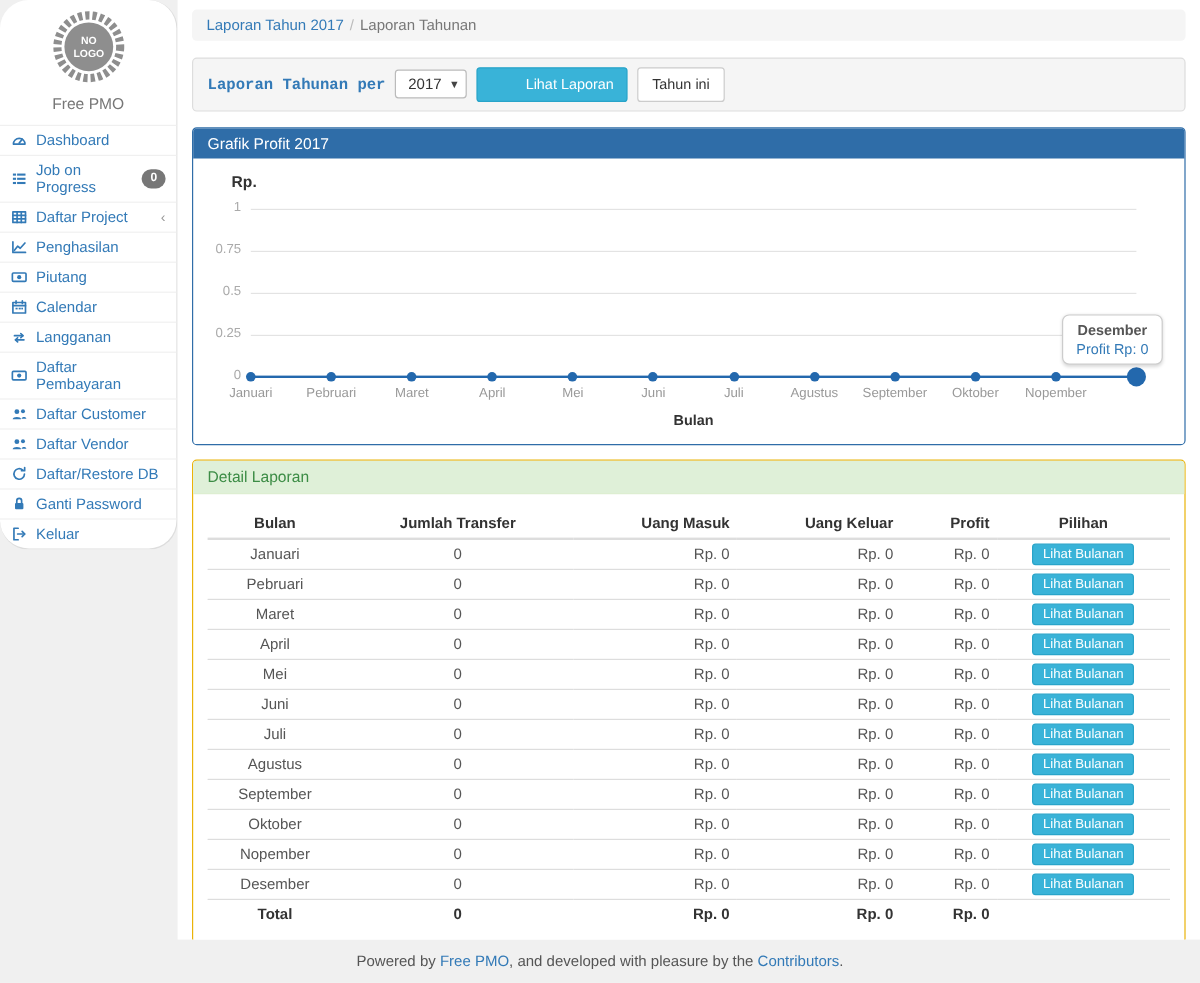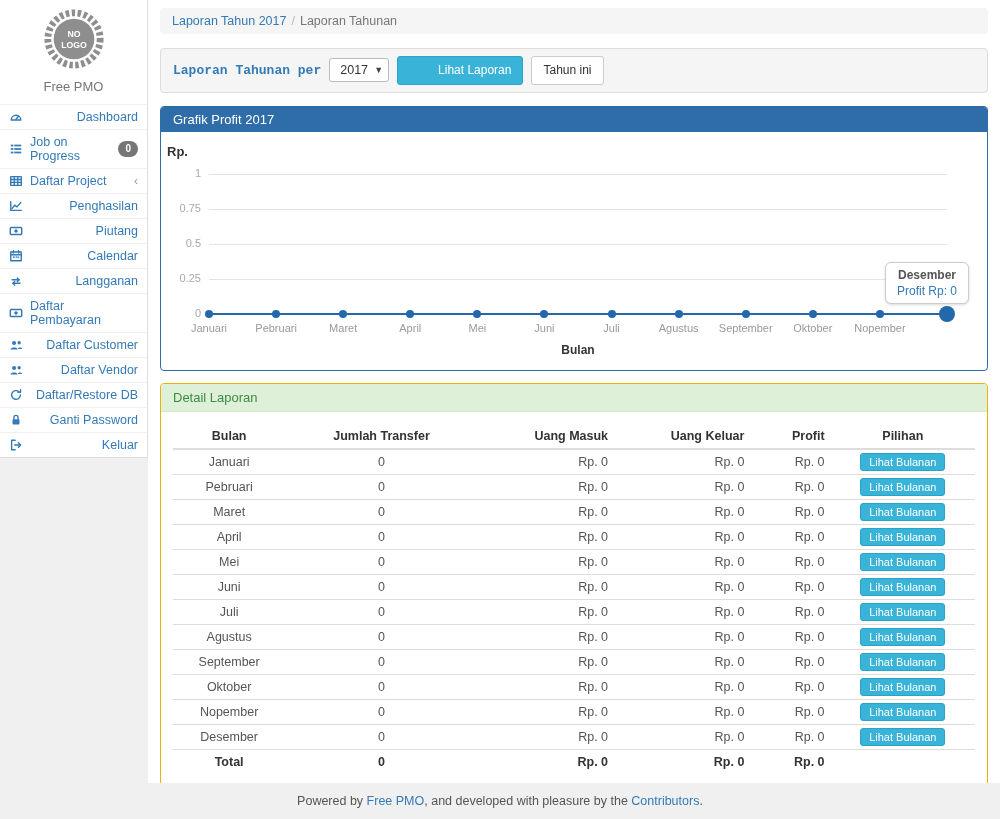--- a/index.html
+++ b/index.html
@@ -3,25 +3,25 @@
 <meta charset="utf-8">
 <style>
   * { margin:0; padding:0; box-sizing:border-box; }
   html,body { width:1000px; height:819px; }
   body { background:#f0f0f0; font-family:"Liberation Sans", sans-serif; font-size:13px; color:#333; }
 
   .main { display:flex; height:783px; }
 
   
   .sidebar-col { width:148px; flex:0 0 148px; }
-  .sidebar-card { background:#fff; border-right:1px solid #ddd; border-bottom:1px solid #ddd; }
+  .sidebar-card { background:#fff; border-right:1px solid #ddd; border-bottom:1px solid #ddd;border-radius:24px; }
   .logo-area { text-align:center; padding:8px 0 2px; }
   .brand { text-align:center; color:#777; font-size:13px; padding:4px 0 10px; }
   .menu-item { display:flex; align-items:center; gap:7px; padding:5px 9px; color:#337ab7;
-               font-size:12.5px; border-top:1px solid #f0f0f0; cursor:pointer;justify-content:space-between; }
+               font-size:12.5px; border-top:1px solid #f0f0f0; cursor:pointer; }
   .menu-icon { width:14px; height:14px; flex:0 0 14px; display:inline-flex; align-items:center; justify-content:center; }
   .menu-badge { margin-left:auto; background:#777; color:#fff; font-size:10px; line-height:1;
                 padding:3px 7px; border-radius:10px; font-weight:bold; }
   .menu-chevron { margin-left:auto; color:#999; font-size:12px; }
 
   
   .content-col { flex:1; background:#fff; position:relative; overflow:hidden; }
   .breadcrumb { margin:8px 12px 0; background:#f5f5f5; border-radius:4px; padding:6px 12px;
                 font-size:12.5px; color:#777; }
   .breadcrumb a { color:#337ab7; text-decoration:none; }
@@ -34,21 +34,21 @@
                  padding:4px 20px 4px 10px; font-size:12.5px; color:#333; cursor:pointer; }
   .select-caret { position:absolute; right:5px; top:50%; transform:translateY(-50%); font-size:9px; color:#444; }
   .btn { display:inline-block; border-radius:3px; font-size:12px; padding:5px 11px; cursor:pointer; line-height:1.4; }
   .btn-info { background:#39b3d8; border:1px solid #28a4c9; color:#fff;padding-left:40px; }
   .btn-default { background:#fff; border:1px solid #ccc; color:#333; }
 
   
   .chart-panel { margin:13px 12px 0; border:1px solid #2f6da8; border-radius:4px; background:#fff; }
   .chart-heading { background:#2f6da8; color:#fff; font-size:13px; padding:5px 12px; border-radius:3px 3px 0 0; }
   .chart-body { position:relative; height:238px; }
-  .rp-label { position:absolute; left:6px; top:12px; font-weight:bold; font-size:13px; color:#333; }
+  .rp-label { position:absolute; left:32px; top:12px; font-weight:bold; font-size:13px; color:#333; }
   .ytick { position:absolute; left:0; width:40px; text-align:right; font-size:11px; color:#aaa; }
   .gridline { position:absolute; left:48px; right:40px; height:1px; background:#e3e3e3; }
   .plot { position:absolute; left:48px; right:40px; top:0; bottom:0; }
   .chart-line { position:absolute; left:0; right:0; height:2px; background:#2368ad; }
   .dot { position:absolute; width:8px; height:8px; border-radius:50%; background:#2368ad; transform:translate(-50%,-50%); cursor:pointer; }
   .dot.big { width:16px; height:16px; }
   .xlabel { position:absolute; transform:translateX(-50%); font-size:11px; color:#999; white-space:nowrap; }
   .xaxis-title { position:absolute; transform:translateX(-50%); font-size:12px; font-weight:bold; color:#333; }
   .tooltip { position:absolute; right:18px; top:130px; background:#fff; border:1px solid #ccc; border-radius:6px;
              box-shadow:0 1px 3px rgba(0,0,0,.15); padding:5px 11px; text-align:center; white-space:nowrap; }

